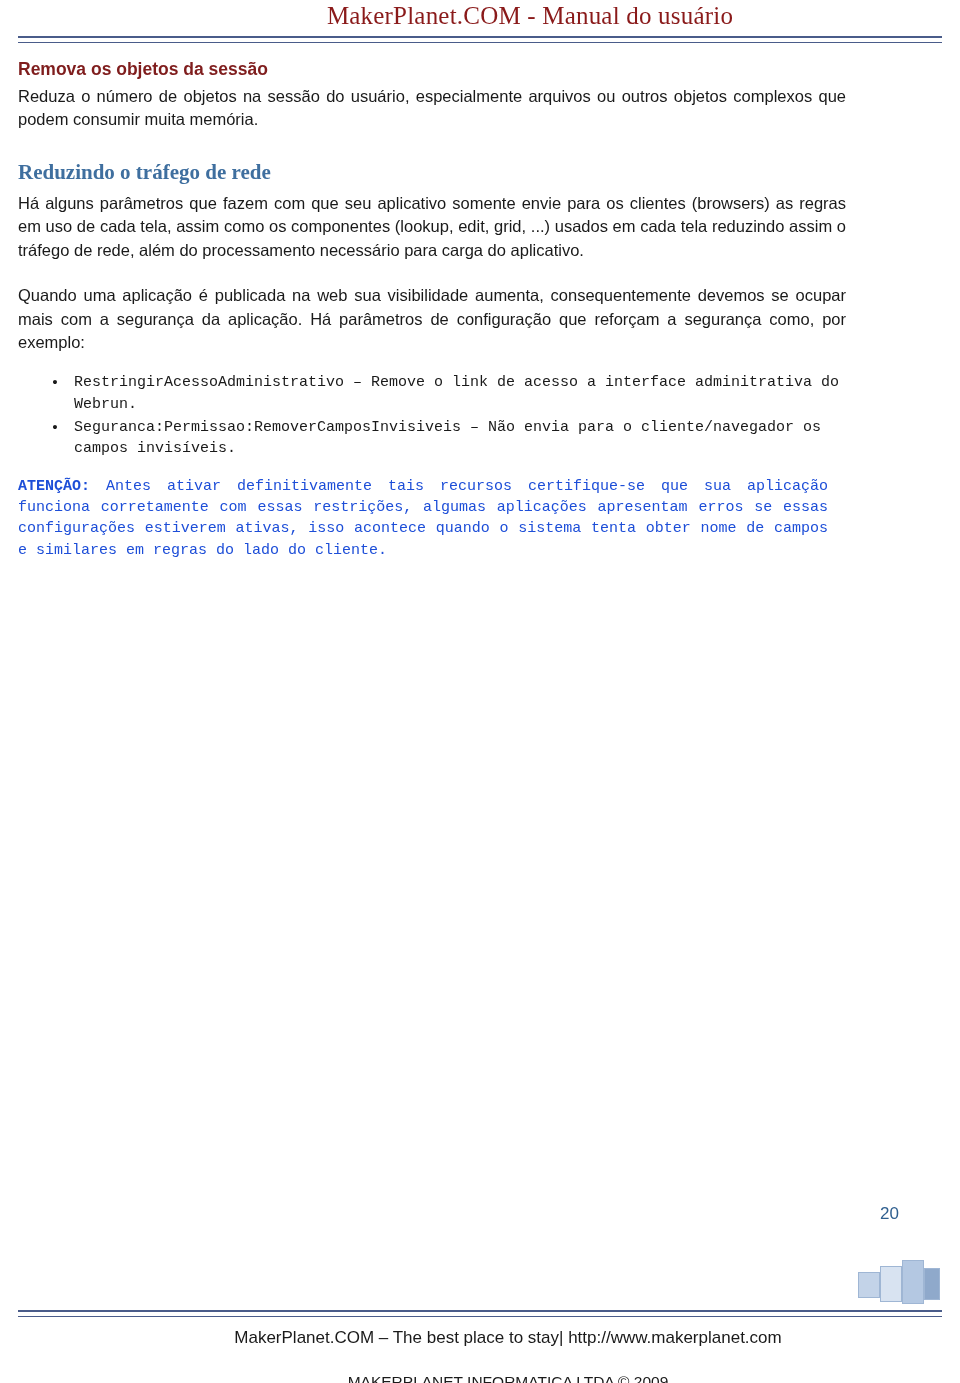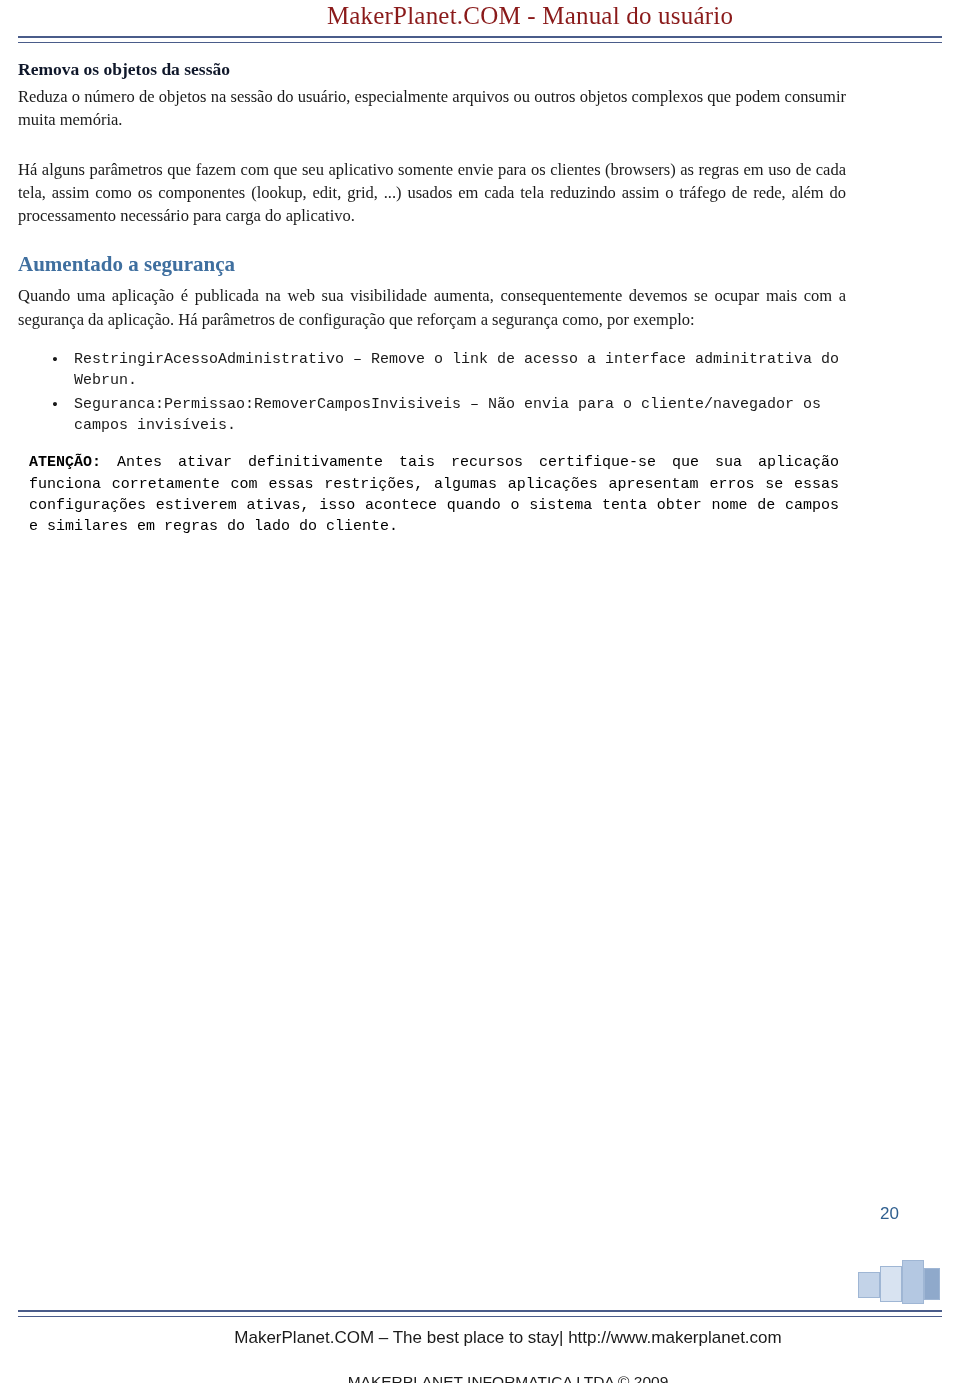--- a/index.html
+++ b/index.html
@@ -54,37 +54,37 @@
 
   
   .content {
     position: absolute;
     left: 18px;
     top: 58px;
     width: 828px;
   }
 
   h3.sub-head {
-    font-family: Liberation Serif, serif;
+    font-family: Liberation Sans, sans-serif;
     font-size: 17.5px;
     font-weight: bold;
-    color: #0f172a;
+    color: #7f1d1d;
     margin: 0 0 4px 0;
     line-height: 1.3;
   }
   h2.section-head {
     font-family: "Liberation Serif", serif;
     font-size: 21px;
     font-weight: bold;
     color: #3f6f9f;
     margin: 0 0 6px 0;
     line-height: 1.35;
   }
   p.body-text {
-    font-family: Liberation Serif, serif;
+    font-family: Liberation Sans, sans-serif;
     font-size: 16.5px;
     line-height: 1.42;
     margin: 0;
     text-align: justify;
     color: #1a1a1a;
   }
   .gap-lg { height: 26px; }
   .gap-md { height: 22px; }
 
   
@@ -111,24 +111,23 @@
     font-size: 17px;
     color: #1a1a1a;
   }
 
   
   .warning {
     margin-top: 16px;
     font-family: "Liberation Mono", monospace;
     font-size: 15px;
     line-height: 1.42;
-    color: #000000;
+    color: #1d4ed8;
     text-align: justify;
     width: 810px;
-    margin-left: 11px;
   }
   .warning .label { font-weight: bold; }
 
   
   .page-number {
     position: absolute;
     left: 880px;
     top: 1204px;
     font-family: "Liberation Sans", sans-serif;
     font-size: 17px;
@@ -190,25 +189,25 @@
     <div class="header-rule"></div>
   </div>
 
   <div class="content">
 
     <h3 class="sub-head">Remova os objetos da sessão</h3>
     <p class="body-text">Reduza o número de objetos na sessão do usuário, especialmente arquivos ou outros objetos complexos que podem consumir muita memória.</p>
 
     <div class="gap-lg"></div>
 
+    <h2 class="section-head">Reduzindo o tráfego de rede</h2>
     <p class="body-text">Há alguns parâmetros que fazem com que seu aplicativo somente envie para os clientes (browsers) as regras em uso de cada tela, assim como os componentes (lookup, edit, grid, ...) usados em cada tela reduzindo assim o tráfego de rede, além do processamento necessário para carga do aplicativo.</p>
 
     <div class="gap-md"></div>
 
-    <h2 class="section-head">Aumentado a segurança</h2>
     <p class="body-text">Quando uma aplicação é publicada na web sua visibilidade aumenta, consequentemente devemos se ocupar mais com a segurança da aplicação. Há parâmetros de configuração que reforçam a segurança como, por exemplo:</p>
 
     <ul class="mono-list">
       <li>RestringirAcessoAdministrativo – Remove o link de acesso a interface adminitrativa do Webrun.</li>
       <li>Seguranca:Permissao:RemoverCamposInvisiveis – Não envia para o cliente/navegador os campos invisíveis.</li>
     </ul>
 
     <div class="warning">
       <span class="label">ATENÇÃO:</span><span> Antes ativar definitivamente tais recursos certifique-se que sua aplicação funciona corretamente com essas restrições, algumas aplicações apresentam erros se essas configurações estiverem ativas, isso acontece quando o sistema tenta obter nome de campos e similares em regras do lado do cliente.</span>
     </div>

